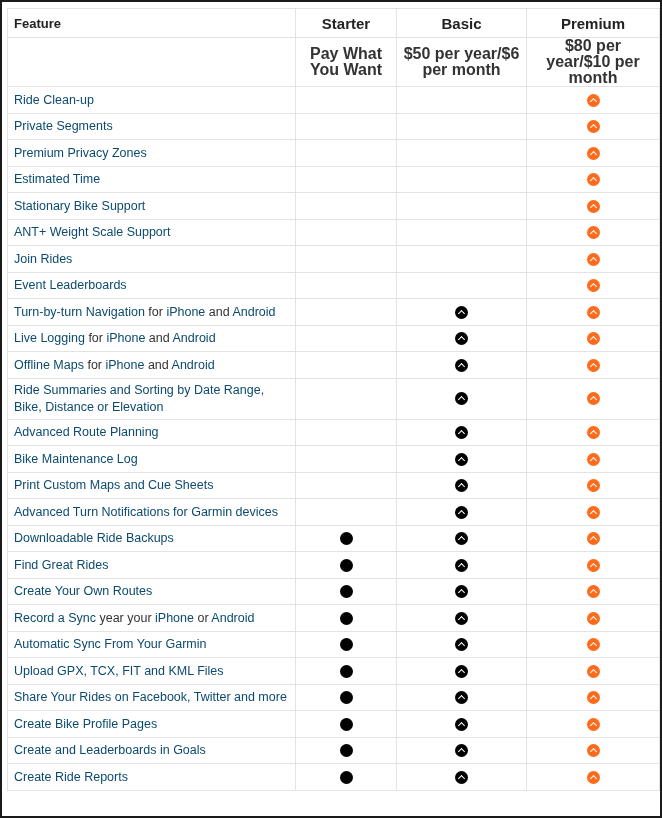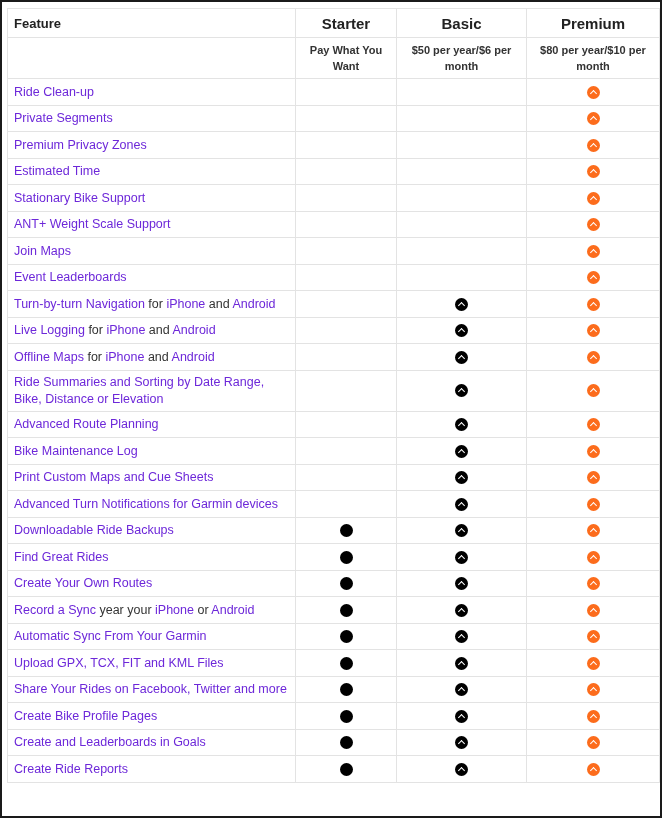--- a/index.html
+++ b/index.html
@@ -2,24 +2,24 @@
 <html><head>
 <meta charset="utf-8">
 <style>
   html,body{margin:0;padding:0;background:#fff;}
   body{width:662px;height:818px;overflow:hidden;font-family:"Liberation Sans",sans-serif;}
   .frame{position:absolute;left:0;top:0;width:658px;height:814px;border:2px solid #1a1a1a;background:#fff;}
   table{position:absolute;left:5px;top:6px;border-collapse:collapse;width:652px;table-layout:fixed;}
   td,th{border:1px solid #e3e3e3;padding:0 6px;font-size:12.5px;color:#333;}
   th{height:28px;font-weight:bold;font-size:15px;text-align:center;color:#222;margin-left:35px;}
   th.feat{text-align:left;font-size:13px;padding-left:6px;}
-  .price td{height:40px;text-align:center;font-weight:bold;font-size:11px;color:#333;line-height:16px;}
+  .price td{height:40px;text-align:center;font-weight:bold;font-size:16px;color:#333;line-height:16px;}
   tr.row td{height:25.5px;}
   tr.row.tall td{height:40px;line-height:17px;}
-  .f{color:#6d28d9;margin-top:36px;}
+  .f{color:#0c4a6e;margin-top:36px;}
   .p{color:#333;}
   td.c{text-align:center;padding:0;}
   .dot{display:inline-block;width:13px;height:13px;border-radius:50%;background:#000;vertical-align:middle;}
   .chev{display:inline-block;width:13px;height:13px;border-radius:50%;vertical-align:middle;position:relative;}
   .chev.black{background:#000;}
   .chev.orange{background:#fc6c1c;}
   .chev::after{content:"";position:absolute;left:4px;top:5px;width:4px;height:4px;border-left:1.6px solid #fff;border-top:1.6px solid #fff;transform:rotate(45deg);}
 </style>
 </head>
 <body>
@@ -77,21 +77,21 @@
           <td class="c"></td>
           <td class="c"><span class="chev orange"></span></td>
         </tr>
         <tr class="row">
           <td><a class="f">ANT+ Weight Scale Support</a></td>
           <td class="c"></td>
           <td class="c"></td>
           <td class="c"><span class="chev orange"></span></td>
         </tr>
         <tr class="row">
-          <td><a class="f">Join Maps</a></td>
+          <td><a class="f">Join Rides</a></td>
           <td class="c"></td>
           <td class="c"></td>
           <td class="c"><span class="chev orange"></span></td>
         </tr>
         <tr class="row">
           <td><a class="f">Event Leaderboards</a></td>
           <td class="c"></td>
           <td class="c"></td>
           <td class="c"><span class="chev orange"></span></td>
         </tr>

